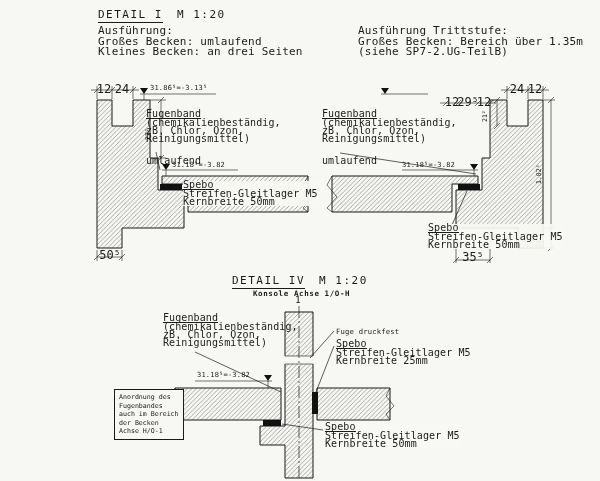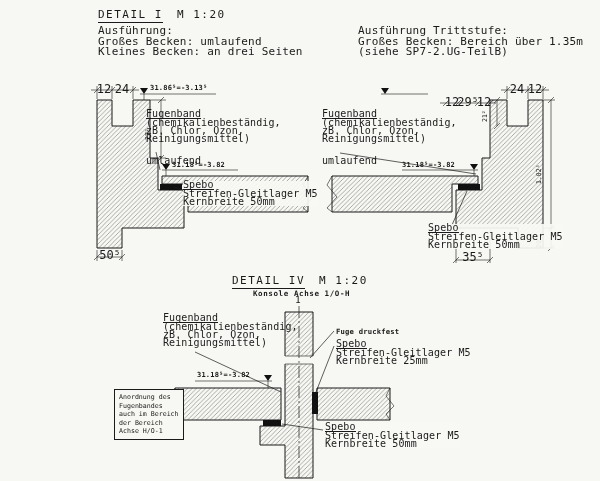--- a/index.html
+++ b/index.html
@@ -11,21 +11,21 @@
   .tname{border-bottom:1px solid #1a1a1a;padding-bottom:1px;}
   .tscale{margin-left:14px;}
   .notes{font-size:11px;line-height:10.5px;letter-spacing:0.2px;}
   .subtitle{font-size:7.5px;letter-spacing:0.6px;font-weight:bold;}
   .ann{font-size:10px;line-height:8px;letter-spacing:0.1px;}
   .mask{background:rgba(247,247,243,0.93);}
   .u{border-bottom:0.8px solid #1a1a1a;display:inline-block;}
   .gap{margin-top:14px;}
   .dim{font-size:12px;transform:translateX(-50%);}
   .rot{font-size:6.5px;transform:rotate(-90deg);transform-origin:0 100%;}
-  .elev{font-size:7px;letter-spacing:0.2px;font-weight:bold;}
+  .elev{font-size:7px;letter-spacing:0.2px;}
   .axislbl{font-size:9.5px;}
   .notebox{border:0.9px solid #1a1a1a;background:#f7f7f3;padding:3px 4px;
            font-size:6.6px;line-height:8.6px;}
   
   .geo{fill:url(#hatch);stroke:#1a1a1a;stroke-width:1;}
   .thin{stroke:#1a1a1a;stroke-width:0.6;fill:none;}
   .leader{stroke:#1a1a1a;stroke-width:0.7;fill:none;}
   .solid{fill:#111;stroke:none;}
   .gapfill{fill:#f7f7f3;stroke:none;}
   .axis{stroke:#1a1a1a;stroke-width:0.7;stroke-dasharray:12 3 2 3;fill:none;}
@@ -235,21 +235,21 @@
 <div class="t ann" style="left:336px;top:340px">
   <div><span class="u">Spebo</span></div>
   <div>Streifen-Gleitlager M5</div>
   <div>Kernbreite 25mm</div>
 </div>
 <span class="t elev" style="left:197px;top:371px">31.18⁵=-3.82</span>
 <div class="t notebox" style="left:114px;top:389px">
   <div>Anordnung des</div>
   <div>Fugenbandes</div>
   <div>auch im Bereich</div>
-  <div>der Bereich</div>
+  <div>der Becken</div>
   <div>Achse H/O-1</div>
 </div>
 <div class="t ann mask" style="left:325px;top:423px">
   <div><span class="u">Spebo</span></div>
   <div>Streifen-Gleitlager M5</div>
   <div>Kernbreite 50mm</div>
 </div>
 
 </div>
 

